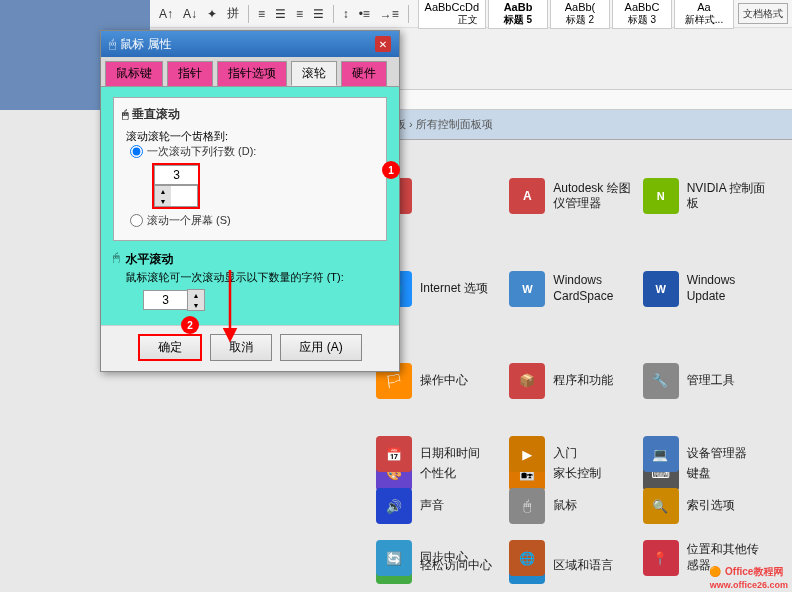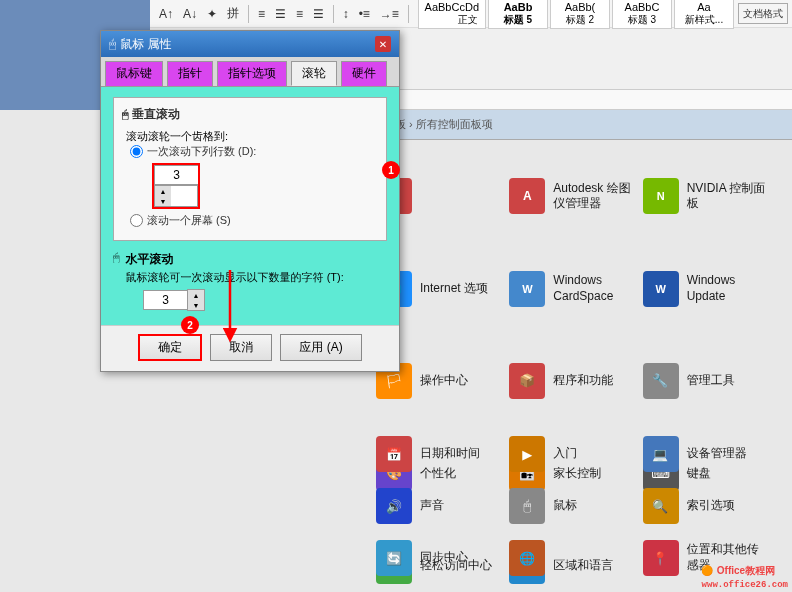--- a/index.html
+++ b/index.html
@@ -212,21 +212,21 @@
       border-bottom: 1px solid #999;
       padding-top: 4px;
     }
     .dialog-tab {
       padding: 3px 10px;
       font-size: 12px;
       cursor: pointer;
       border: 1px solid #999;
       border-bottom: none;
       margin-left: 4px;
-      background: #d946ef;
+      background: #ec4899;
     }
     .dialog-tab.active {
       background: #f0f0f0;
       border-bottom: 1px solid #f0f0f0;
       z-index: 1;
     }
     .dialog-body {
       padding: 10px 12px;
       background: #5eead4;
     }
@@ -662,14 +662,14 @@
     <defs>
       <marker id="arrowhead" markerWidth="6" markerHeight="6" refX="3" refY="3" orient="auto">
         <polygon points="0 0, 6 3, 0 6" fill="red"></polygon>
       </marker>
     </defs>
     <line x1="15" y1="0" x2="15" y2="65" stroke="red" stroke-width="2.5" marker-end="url(#arrowhead)"></line>
   </svg>
 </div>
 
 <div class="watermark">
-  🟠 Office教程网<br><span style="font-size:9px;font-family:Liberation Mono, monospace;">www.office26.com</span>
+  🟠 Office教程网<br><span style="font-size:9px;">www.office26.com</span>
 </div>
 
 </body></html>

